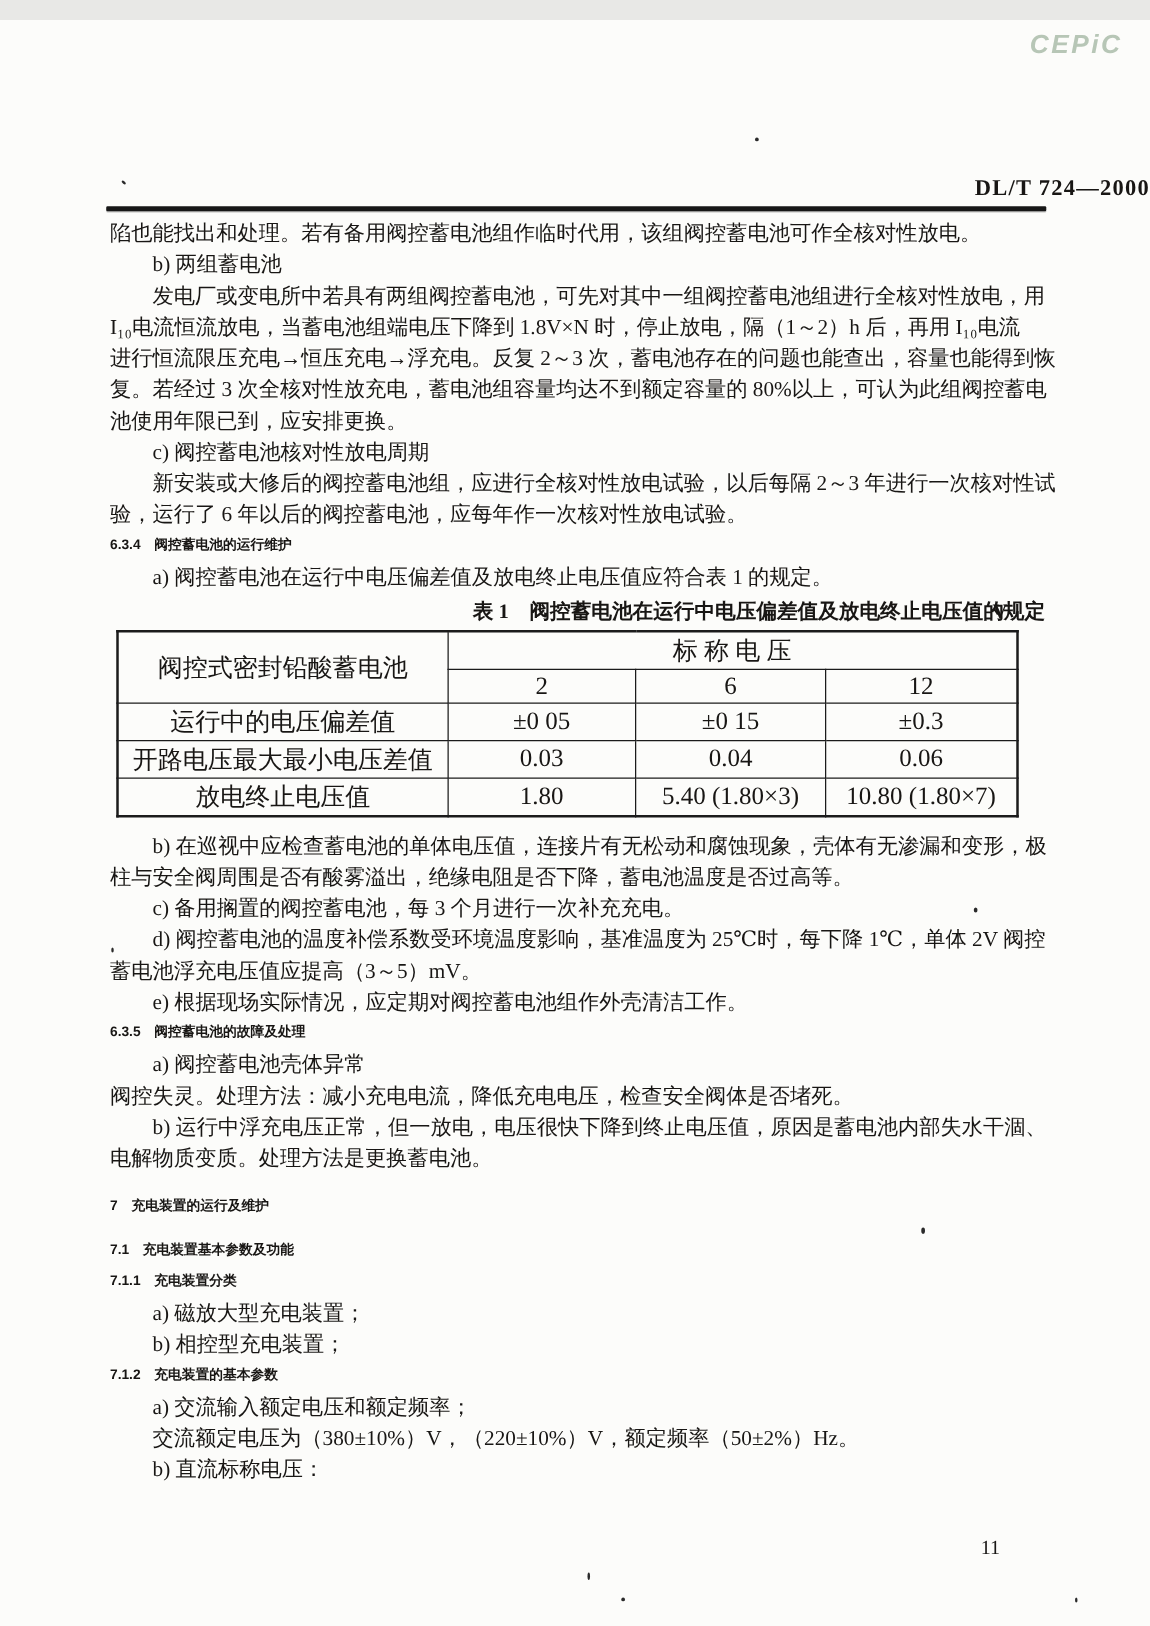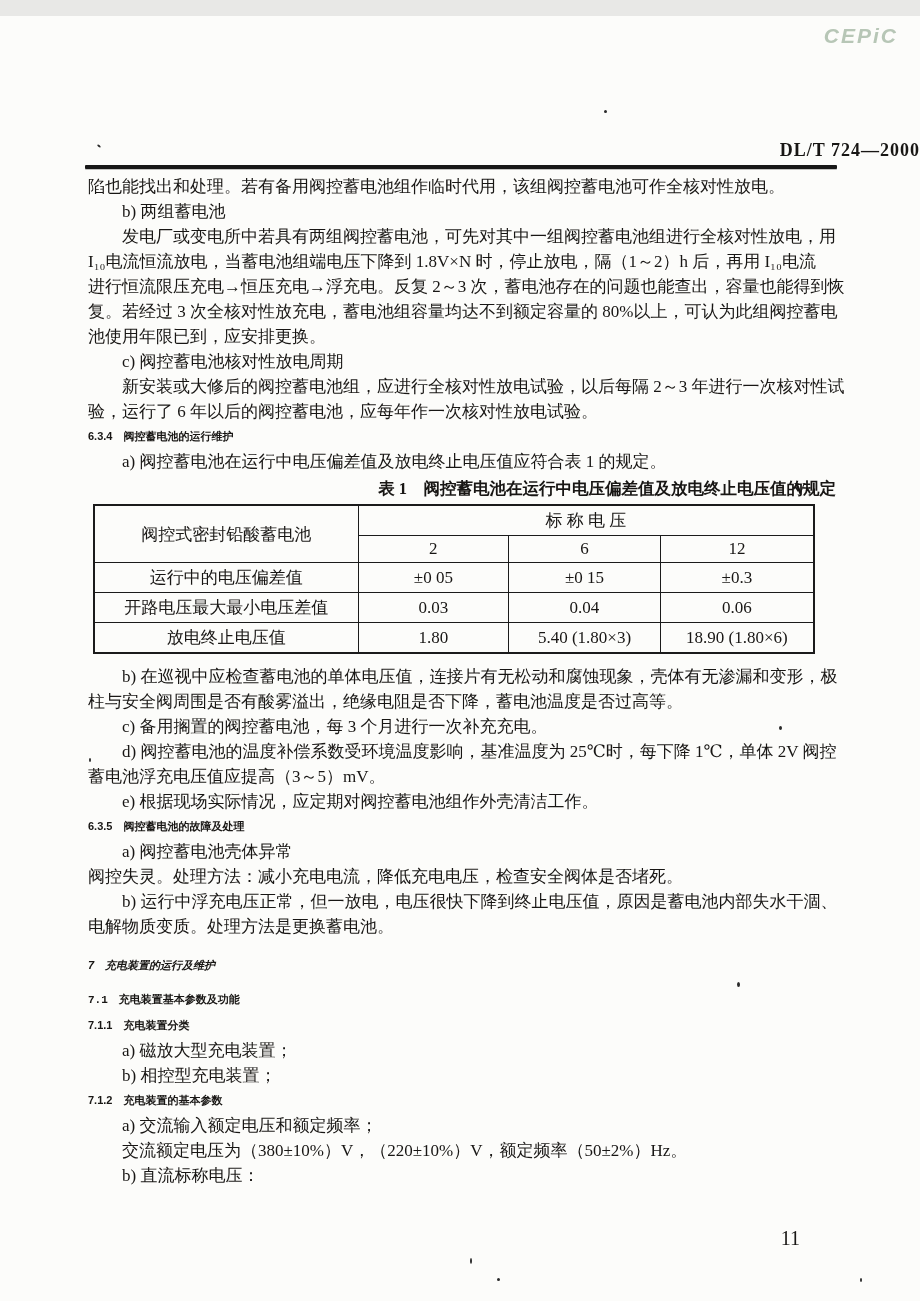--- a/index.html
+++ b/index.html
@@ -34,51 +34,51 @@
     font-size:17px;
   }
   .ln{height:25px;line-height:25px;white-space:nowrap;}
   .ind{text-indent:34px;}
   .item{padding-left:34px;}
   .hd{
     font-weight:bold;
     font-family:"Liberation Sans","DejaVu Sans",sans-serif;
     font-size:11px;
   }
-  .mt-big{margin-top:14px;font-style:italic;}
-  .mt-med{margin-top:10px;font-family:Liberation Mono, monospace;}
+  .mt-big{margin-top:14px;}
+  .mt-med{margin-top:10px;}
   .tbl-caption{
     position:relative;height:25px;line-height:25px;
     text-align:right;font-weight:bold;font-size:16.5px;
     margin-top:2px;white-space:nowrap;
   }
   .tbl-caption .unit{
     position:absolute;right:30px;top:0;font-weight:bold;
     font-family:"Liberation Serif",serif;
   }
   table.spec{
     border-collapse:collapse;
     margin:3px 0 10px 5px;
     width:722px;
-    font-size:17px;
+    font-size:20px;
     border:2px solid #1b1b1b;
   }
   table.spec td{
     border:1px solid #1b1b1b;
     text-align:center;
     padding:0 4px;
   }
   td.rowhead{height:57px;}
   tr.grp td{height:29px;}
   tr.cols td{height:26px;}
   tr.data td{height:29px;font-family:Liberation Serif, serif;}
   td.lbl{text-align:left;padding-left:26px;}
   .page-number{
     position:absolute;top:1210px;right:120px;
-    font-size:20px;line-height:25px;
+    font-size:16px;line-height:25px;
   }
   .speck{position:absolute;background:#2a2a2a;border-radius:50%;}
 </style>
 </head>
 <body>
 
 <div class="page">
 
   <div class="logo">CEPiC</div>
 
@@ -131,21 +131,21 @@
       <tr class="data">
         <td class="lbl">开路电压最大最小电压差值</td>
         <td>0.03</td>
         <td>0.04</td>
         <td>0.06</td>
       </tr>
       <tr class="data">
         <td class="lbl">放电终止电压值</td>
         <td>1.80</td>
         <td>5.40 (1.80×3)</td>
-        <td>18.90 (1.80×6)</td>
+        <td>10.80 (1.80×7)</td>
       </tr>
     </tbody>
       </table>
 
     <div class="ln item">b) 在巡视中应检查蓄电池的单体电压值，连接片有无松动和腐蚀现象，壳体有无渗漏和变形，极</div>
     <div class="ln">柱与安全阀周围是否有酸雾溢出，绝缘电阻是否下降，蓄电池温度是否过高等。</div>
     <div class="ln item">c) 备用搁置的阀控蓄电池，每 3 个月进行一次补充充电。</div>
     <div class="ln item">d) 阀控蓄电池的温度补偿系数受环境温度影响，基准温度为 25℃时，每下降 1℃，单体 2V 阀控</div>
     <div class="ln">蓄电池浮充电压值应提高（3～5）mV。</div>
     <div class="ln item">e) 根据现场实际情况，应定期对阀控蓄电池组作外壳清洁工作。</div>

